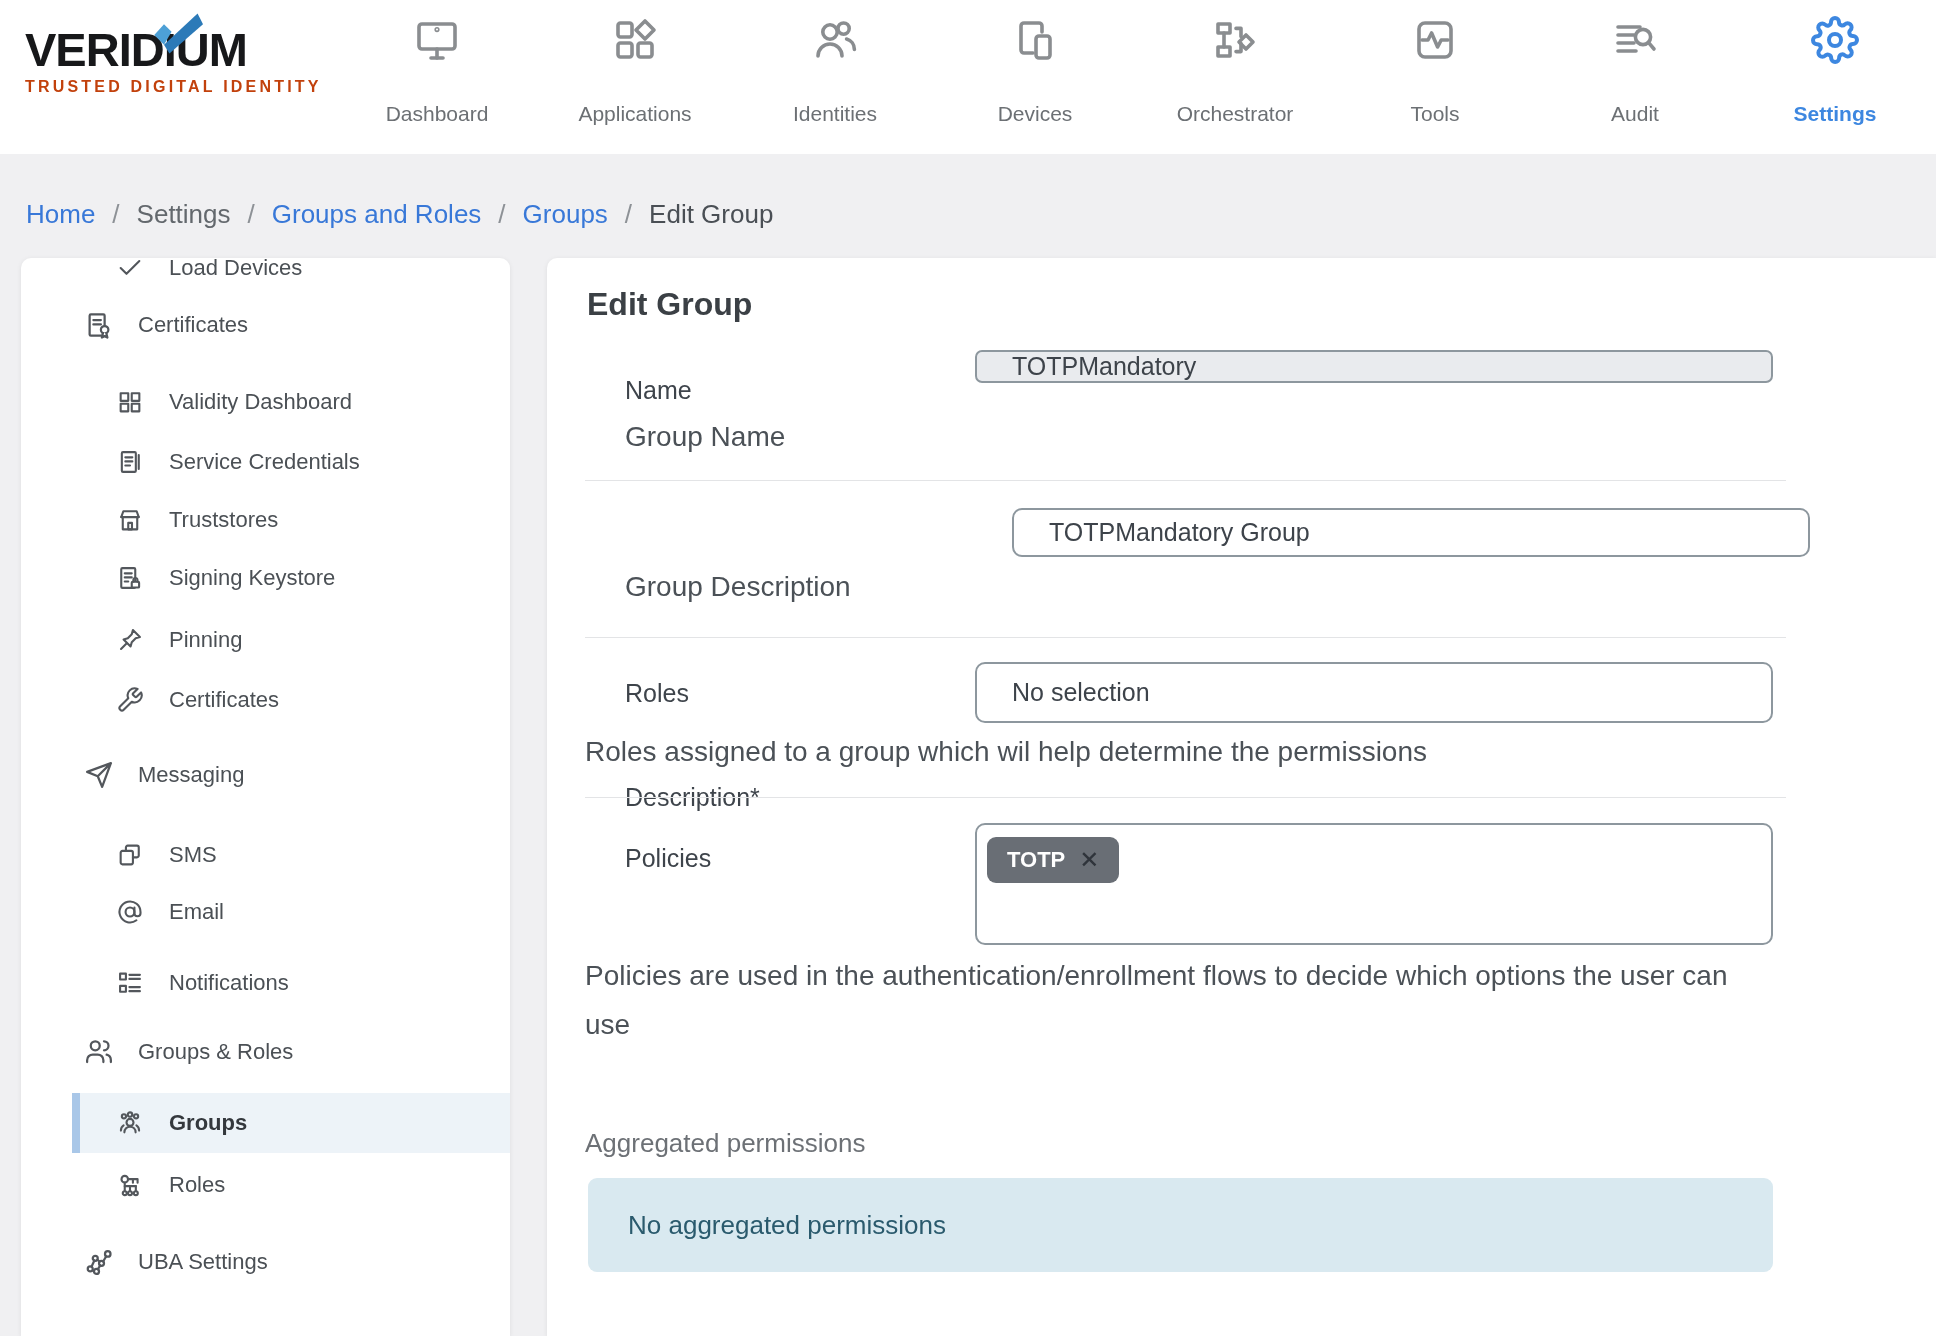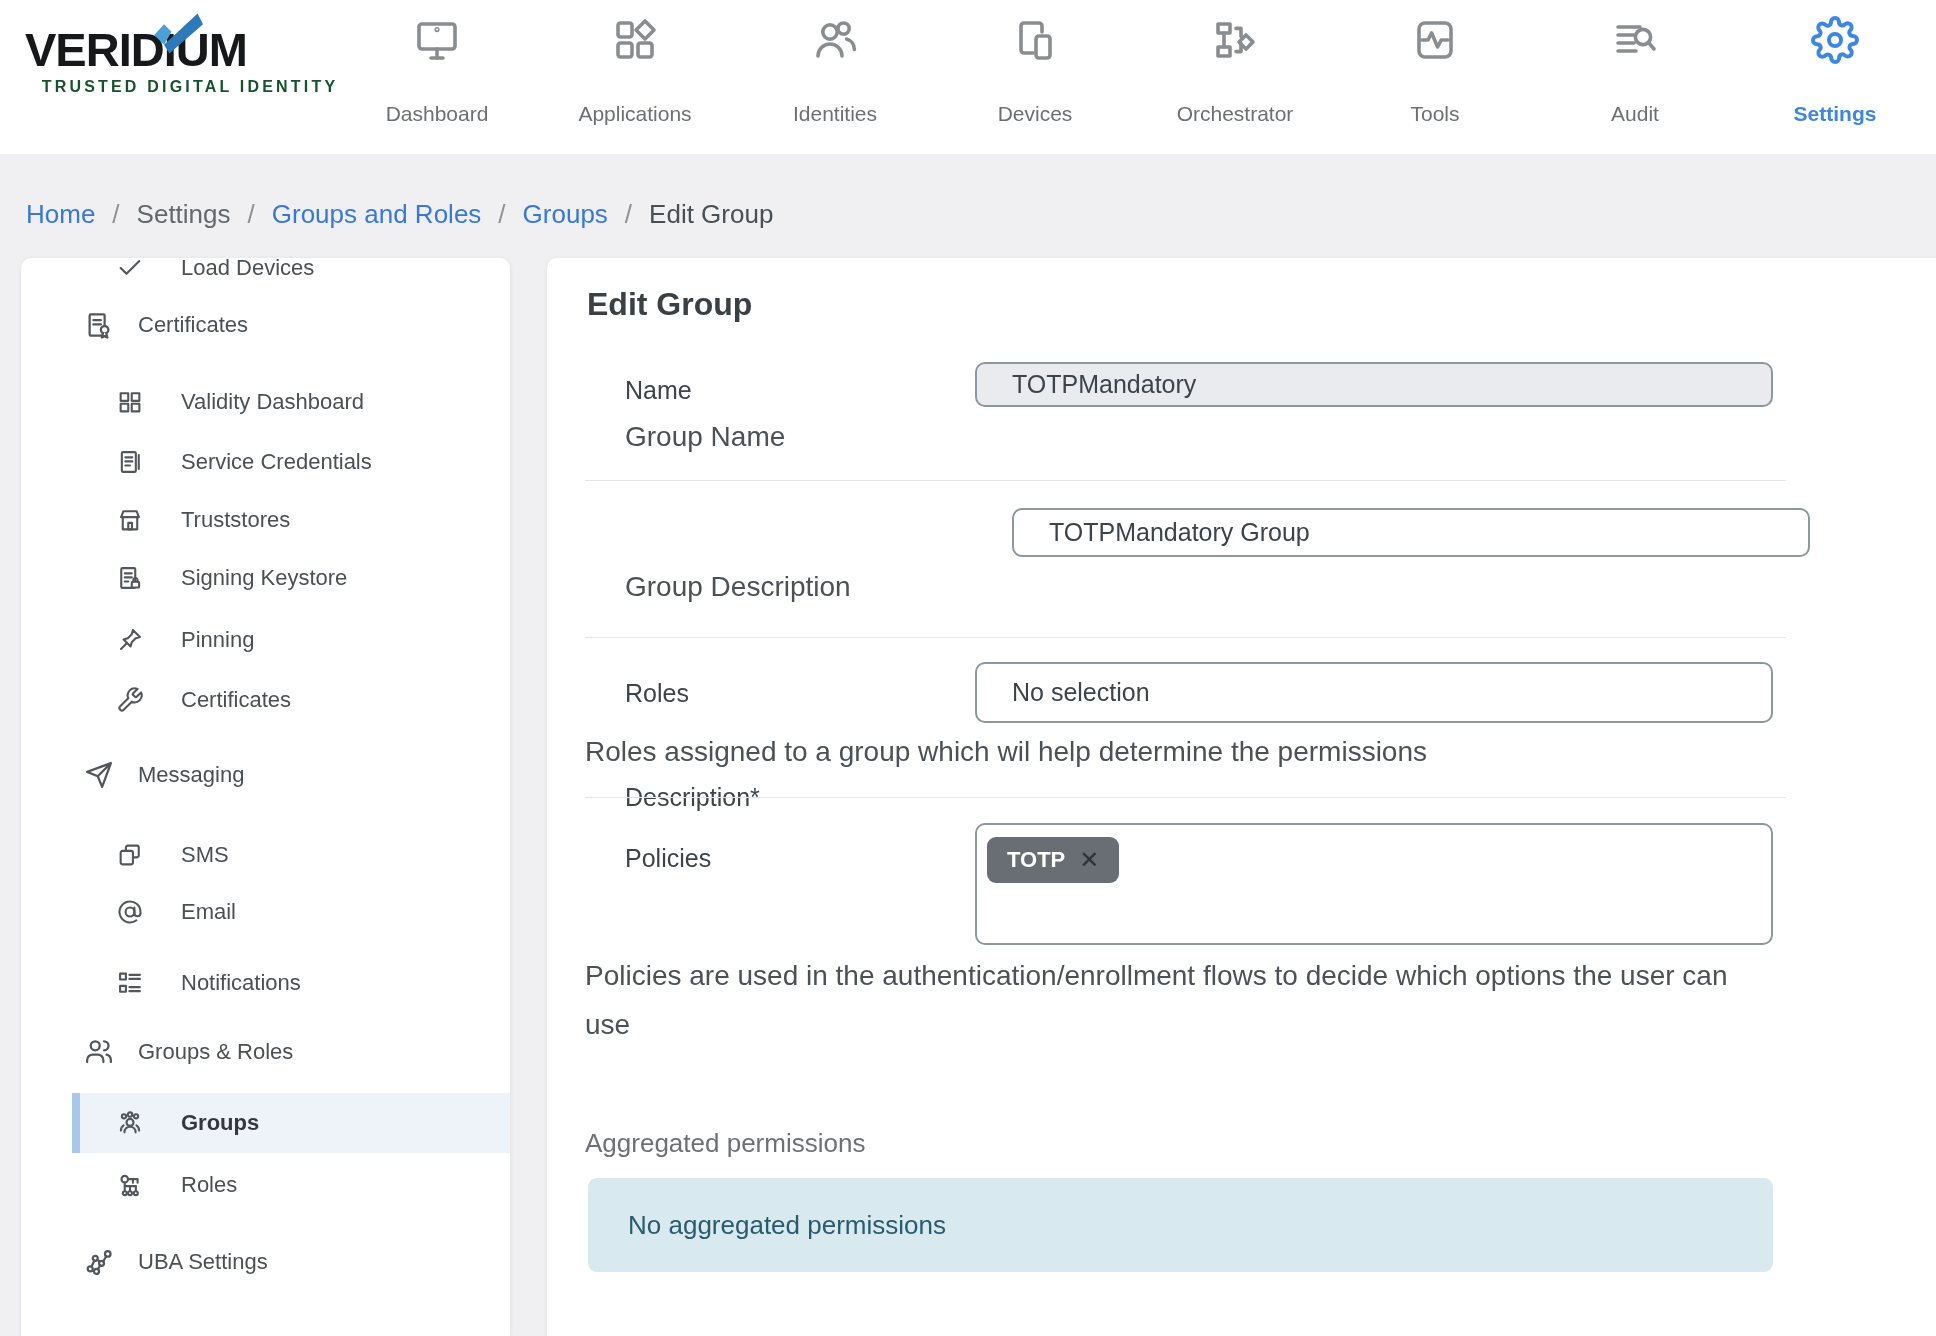--- a/index.html
+++ b/index.html
@@ -7,21 +7,21 @@
   body {
     font-family:"Liberation Sans","DejaVu Sans",sans-serif;
     background:#f0f0f2; color:#4b5055;
     position:relative;
   }
   
   .header { position:absolute; left:0; top:0; width:1936px; height:154px; background:#ffffff; z-index:5; }
   .logo { position:absolute; left:25px; top:24px; width:330px; }
   .logo-word { font-size:47px; font-weight:bold; color:#17181a; letter-spacing:-1px; line-height:1.1; }
   .logo-check { position:absolute; left:126px; top:-12px; }
-  .logo-tag { font-size:16px; font-weight:bold; color:#14532d; letter-spacing:3.2px; margin-top:2px;text-align:center; }
+  .logo-tag { font-size:16px; font-weight:bold; color:#c2410c; letter-spacing:3.2px; margin-top:2px; }
   .nav-item { position:absolute; top:0; width:170px; height:154px; text-align:center; color:#8a8d90; cursor:pointer; }
   .nav-item .nav-icon { position:absolute; top:16px; left:50%; transform:translateX(-50%); width:48px; height:48px; }
   .nav-item .nav-label { position:absolute; top:102px; width:100%; font-size:21px; color:#6c7074; }
   .nav-item.active { color:#3d87e0; }
   .nav-item.active .nav-label { color:#3d87e0; font-weight:bold; }
   svg.ic { stroke:currentColor; fill:none; stroke-width:1.8; stroke-linecap:round; stroke-linejoin:round; }
   
   .crumbs { position:absolute; left:0; top:154px; width:1936px; height:120px; background:#f0f0f2;
             display:flex; align-items:center; padding-left:26px; font-size:26px; }
   .crumbs .sep { color:#8d9196; margin:0 17px; }
@@ -29,21 +29,21 @@
   .crumb-plain { color:#63686d; }
   .crumb-current { color:#4a4f55; }
   
   .content { position:absolute; left:0; top:258px; width:1936px; height:1078px; }
   
   .sidebar { position:absolute; left:21px; top:0; width:489px; height:1078px; background:#fff;
              border-radius:10px 10px 0 0; box-shadow:0 1px 5px rgba(0,0,0,.08); overflow:hidden; }
   .srow { position:absolute; left:0; right:0; height:58px; display:flex; align-items:center;
           font-size:22px; color:#4b5055; cursor:pointer; }
   .srow.top { padding-left:63px; }
-  .srow.sub { padding-left:95px;gap:12px; }
+  .srow.sub { padding-left:95px; }
   .srow .sic { flex:0 0 auto; width:30px; height:30px; margin-right:24px; color:#53575c; }
   .srow.sub .sic { width:28px; height:28px; margin-right:25px; }
   .srow.selected { left:51px; background:#edf3f8; border-left:8px solid #a9c7e8; padding-left:36px;
                    height:60px; font-weight:bold; color:#34383d; }
   
   .main-card { position:absolute; left:547px; top:0; width:1389px; height:1078px; background:#fff;
                border-radius:10px 0 0 0; box-shadow:0 1px 5px rgba(0,0,0,.08); overflow:hidden; }
   .abs { position:absolute; }
   .page-title { font-size:32px; font-weight:bold; color:#3b4045; }
   .flabel { font-size:25px; color:#3e444b; line-height:1; }
@@ -308,21 +308,21 @@
       <span>UBA Settings</span>
     </div>
   </div>
 
   <div class="main-card">
 
     <div class="abs page-title" style="left:40px; top:28px;">Edit Group</div>
 
     <div class="abs flabel" style="left:78px; top:120px;">Name</div>
     <div class="abs fhelp" style="left:78px; top:165px;">Group Name</div>
-    <div class="abs inp gray" style="left:428px; top:104px; width:798px; height:45px;">
+    <div class="abs inp gray" style="left:428px; top:92px; width:798px; height:33px;border-radius:7px;">
       <span>TOTPMandatory</span>
     </div>
     <div class="abs divider" style="left:38px; top:222px; width:1201px;"></div>
 
     <div class="abs flabel" style="left:78px; top:527px;">Description*</div>
     <div class="abs fhelp" style="left:78px; top:315px;">Group Description</div>
     <div class="abs inp" style="left:428px; top:250px; width:798px; height:49px;margin-left:37px;">
       <span>TOTPMandatory Group</span>
     </div>
     <div class="abs divider" style="left:38px; top:379px; width:1201px;"></div>

